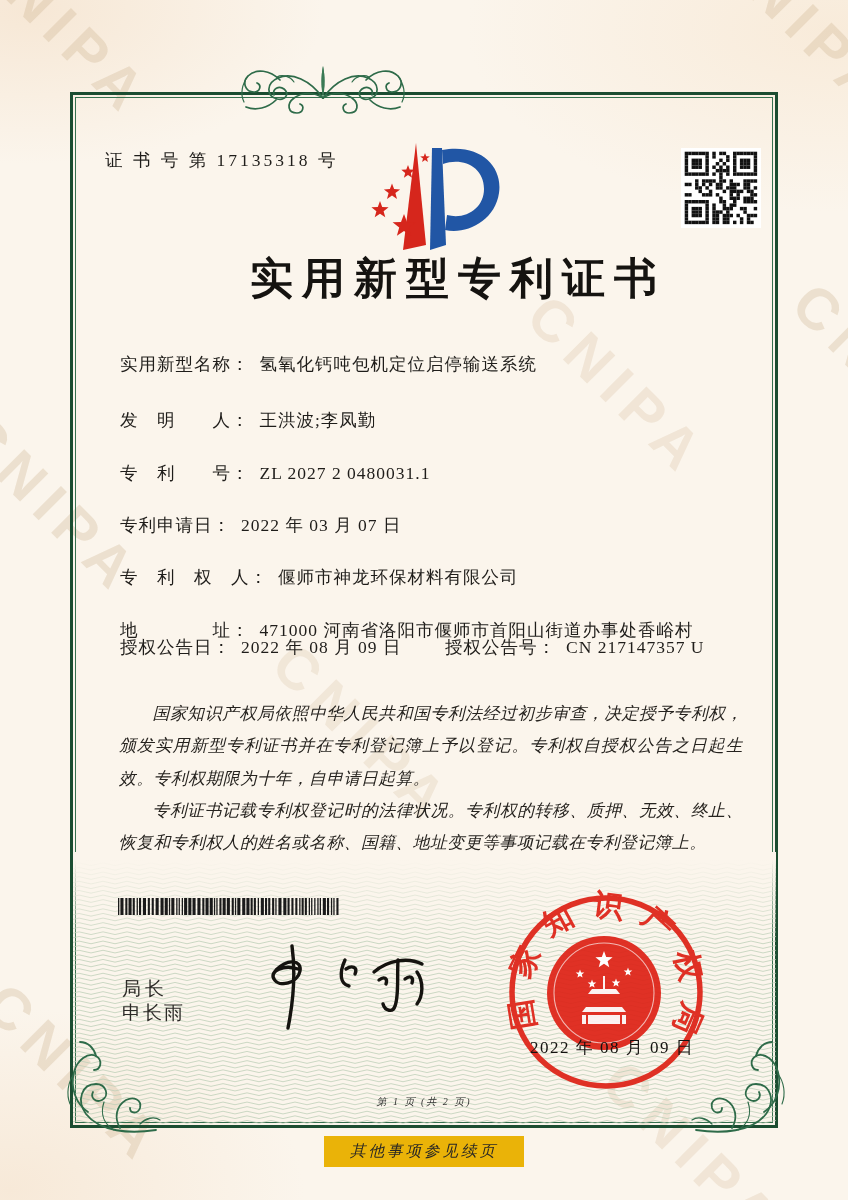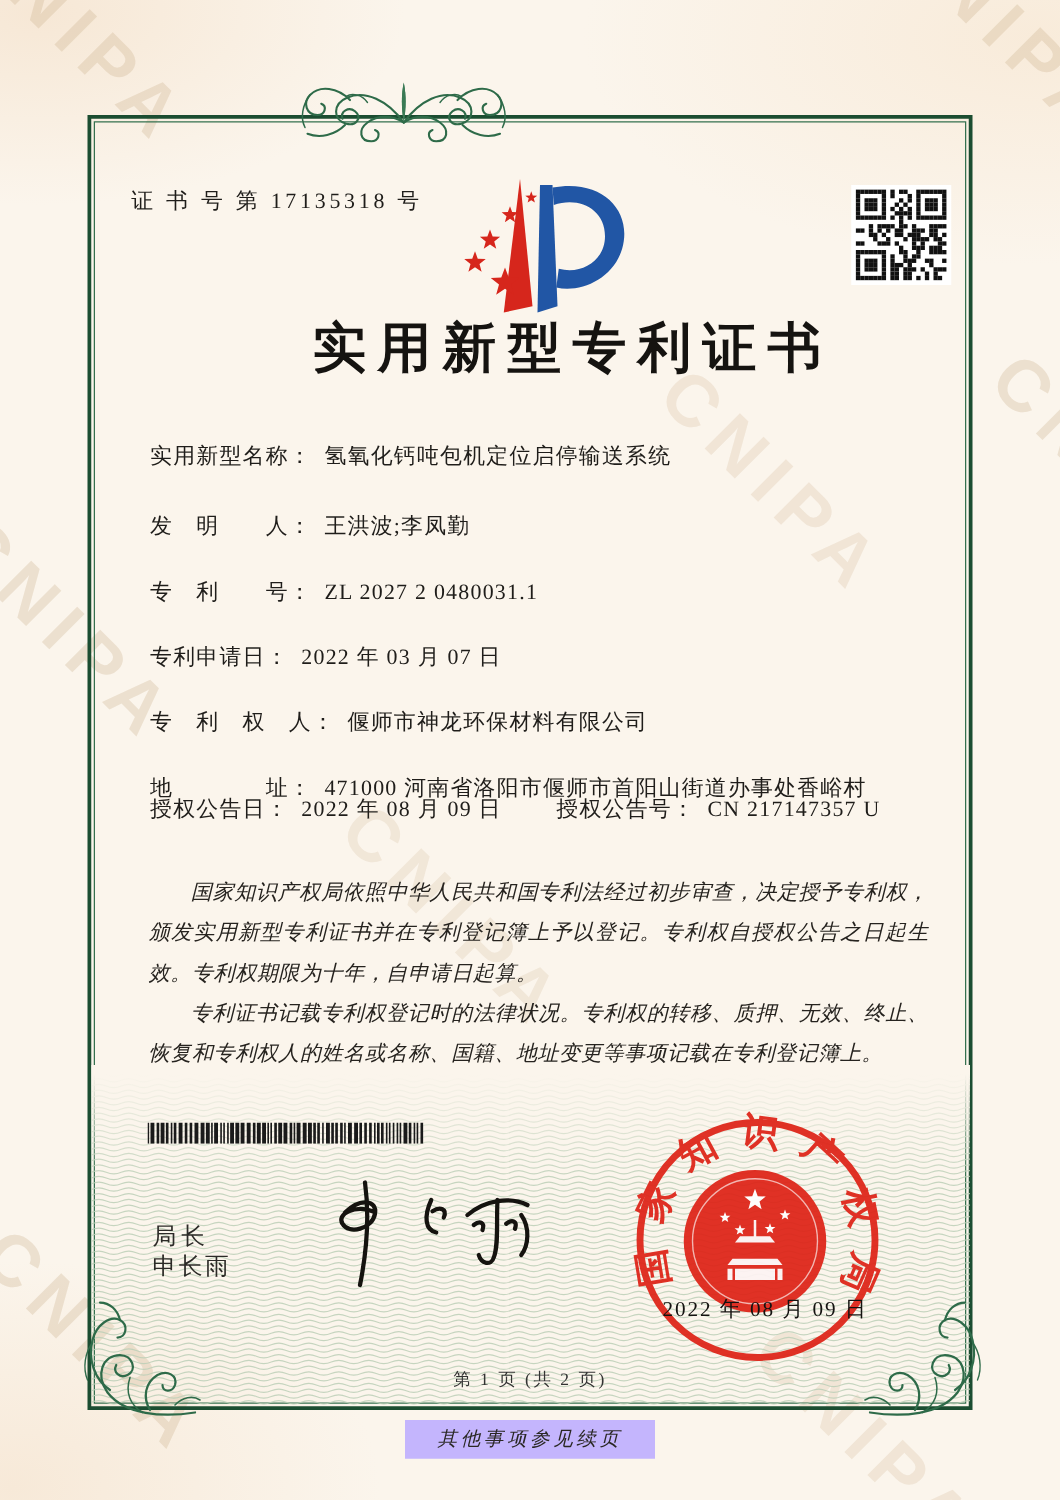--- a/index.html
+++ b/index.html
@@ -47,24 +47,24 @@
   }
   .barcode{position:absolute;left:118px;top:898px;z-index:3;}
   .sig-title{position:absolute;left:122px;top:964px;font-size:19px;letter-spacing:4px;z-index:3;color:#2c2a27;margin-top:12px;}
   .sig-name{position:absolute;left:122px;top:1000px;font-size:19px;letter-spacing:2px;z-index:3;color:#2c2a27;}
   .sig-hand{position:absolute;left:248px;top:940px;z-index:3;}
   .seal{position:absolute;left:494px;top:880px;z-index:4;opacity:.93;}
   .seal-date{
     position:absolute;left:530px;top:1036px;z-index:5;font-size:17px;
     letter-spacing:1.5px;color:#141210;white-space:nowrap;
   }
-  .page-num{position:absolute;left:70px;top:1095px;width:708px;text-align:center;font-size:14px;letter-spacing:2px;z-index:3;color:#333;}
+  .page-num{position:absolute;left:70px;top:1095px;width:708px;text-align:center;font-size:10px;letter-spacing:2px;z-index:3;color:#333;font-style:italic;}
   .cont-note{
     position:absolute;left:50%;top:1136px;transform:translateX(-50%);
-    background:#c4b5fd;padding:5px 26px;font-size:15.5px;letter-spacing:3px;
+    background:#eab308;padding:5px 26px;font-size:15.5px;letter-spacing:3px;
     z-index:3;color:#2a2824;white-space:nowrap;font-style:italic;
   }
   .orn-top{position:absolute;left:228px;top:58px;z-index:2;}
   .orn-bl{position:absolute;left:60px;top:1040px;z-index:2;}
   .orn-br{position:absolute;left:688px;top:1040px;z-index:2;transform:scaleX(-1);}
 </style>
 </head>
 <body>
 
 <div class="wm" style="left:-52px;top:-8px">CNIPA</div>

